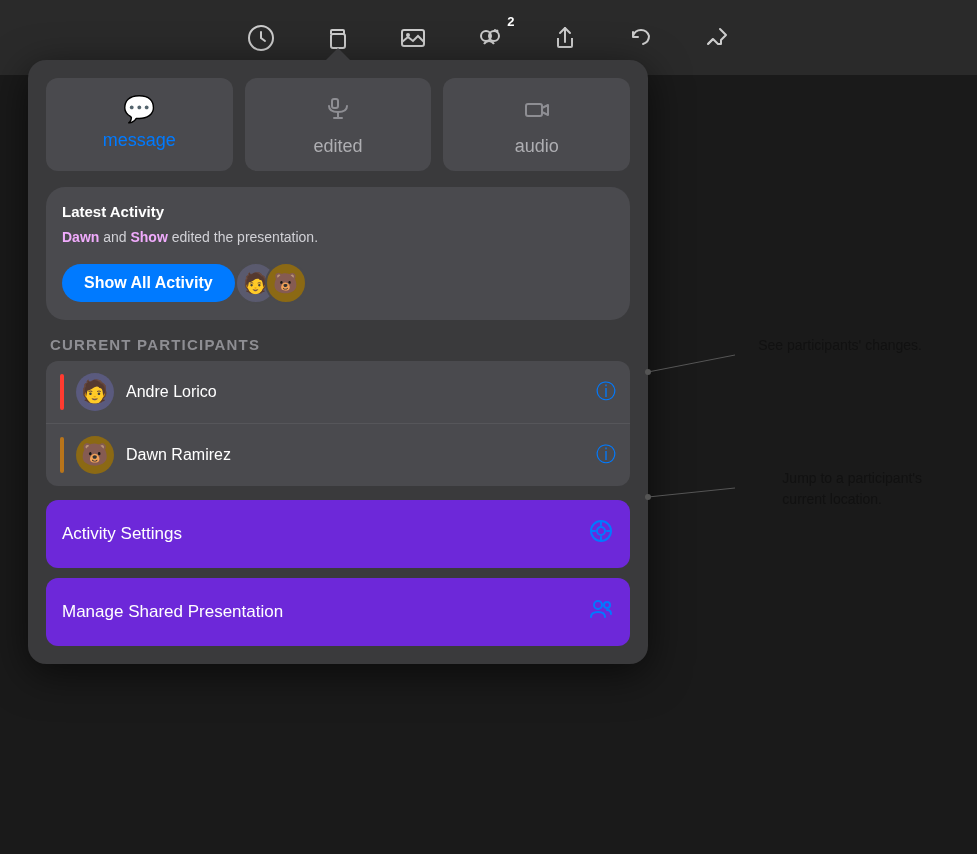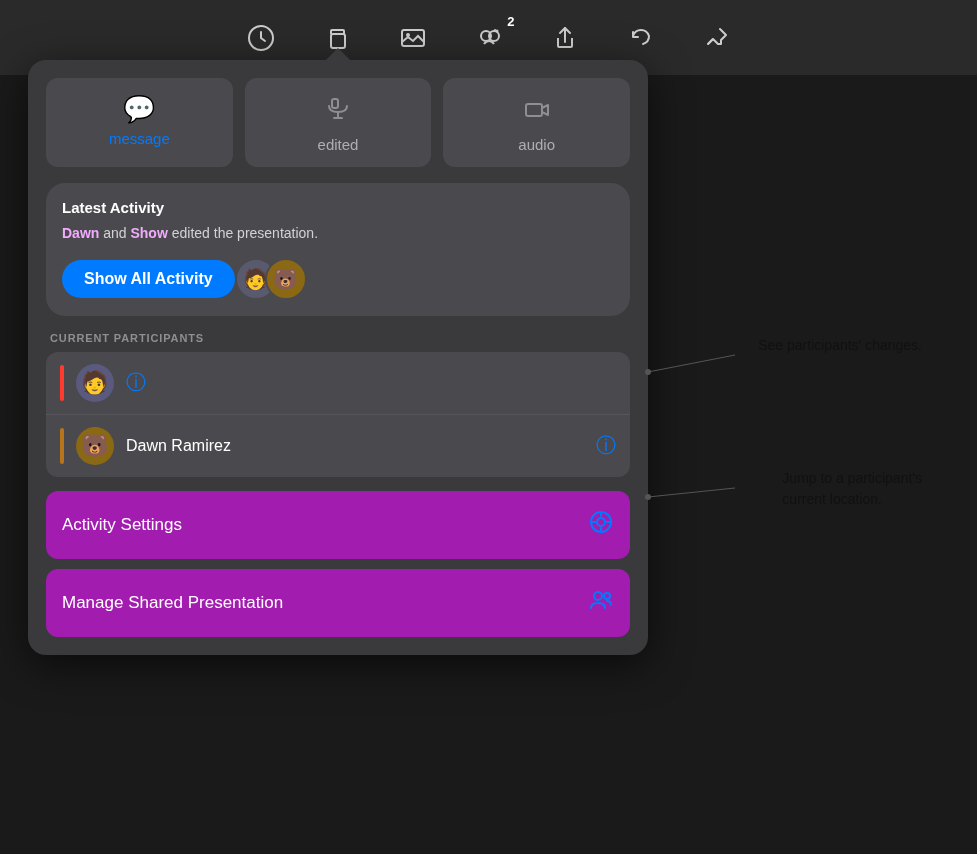--- a/index.html
+++ b/index.html
@@ -98,21 +98,21 @@
 
     .comm-btn-icon {
       font-size: 26px;
       line-height: 1;
     }
 
     .comm-btn-icon.blue { color: #007AFF; }
     .comm-btn-icon.gray { color: #8e8e93; }
 
     .comm-btn-label {
-      font-size: 15px;
+      font-size: 18px;
       color: #aeaeb2;
     }
     .comm-btn-label.blue-label { color: #007AFF; }
 
     
     .activity-section {
       background: #4a4a4e;
       border-radius: 19px;
       padding: 16px 16px 16px 16px;
       margin-bottom: 16px;
@@ -175,21 +175,21 @@
     .avatar-stack .av:last-child {
       margin-left: -12px;
     }
 
     
     .participants-section {
       margin-bottom: 14px;
     }
 
     .participants-label {
-      font-size: 11px;
+      font-size: 15px;
       font-weight: 600;
       color: #8e8e93;
       letter-spacing: 0.08em;
       margin-bottom: 8px;
       padding-left: 4px;
     }
 
     .participants-list {
       background: #4a4a4e;
       border-radius: 12px;
@@ -236,21 +236,21 @@
     }
 
     .info-icon {
       color: #007AFF;
       font-size: 20px;
       cursor: pointer;
     }
 
     
     .action-row {
-      background: #a21caf;
+      background: #6d28d9;
       border-radius: 12px;
       padding: 18px 16px;
       display: flex;
       align-items: center;
       justify-content: space-between;
       cursor: pointer;
       margin-bottom: 10px;
     }
 
     .action-row:last-child {
@@ -365,20 +365,21 @@
     </div>
   </div>
 
   <div class="participants-section">
     <div class="participants-label">CURRENT PARTICIPANTS</div>
     <div class="participants-list">
 
       <div class="participant-row">
         <div class="participant-color-bar" style="background:#FF3B30;"></div>
         <div class="participant-avatar" style="background:#5a5a7e;">🧑</div>
+        <span class="participant-name">Andre Lorico</span>
         <span class="info-icon">ⓘ</span>
       </div>
 
       <div class="participant-row">
         <div class="participant-color-bar" style="background:#B8741A;"></div>
         <div class="participant-avatar" style="background:#8b6914;">🐻</div>
         <span class="participant-name">Dawn Ramirez</span>
         <span class="info-icon">ⓘ</span>
       </div>
     </div>

